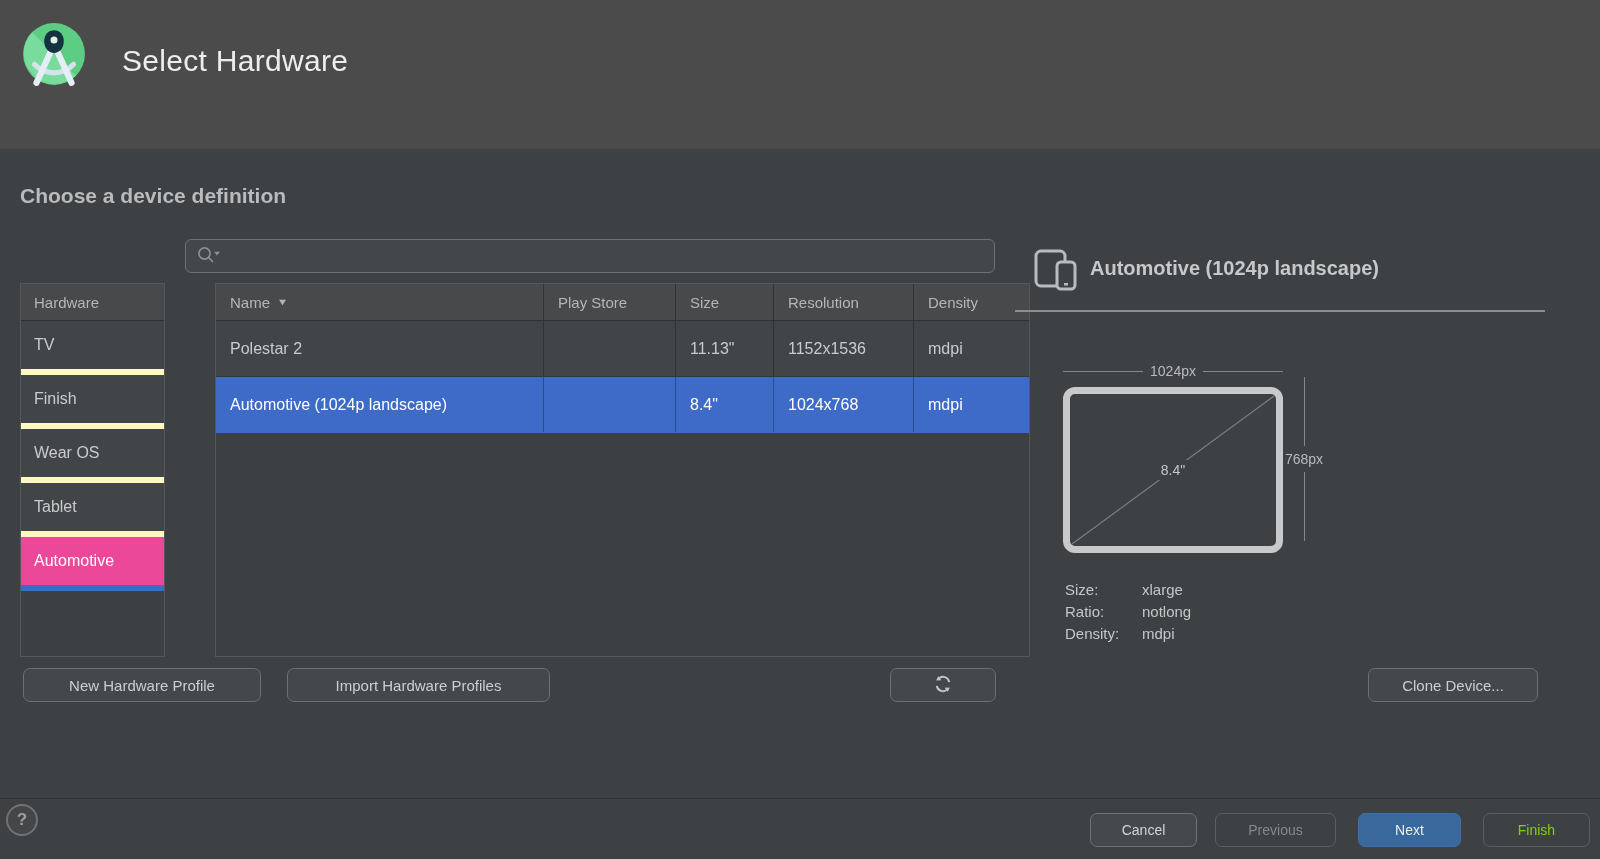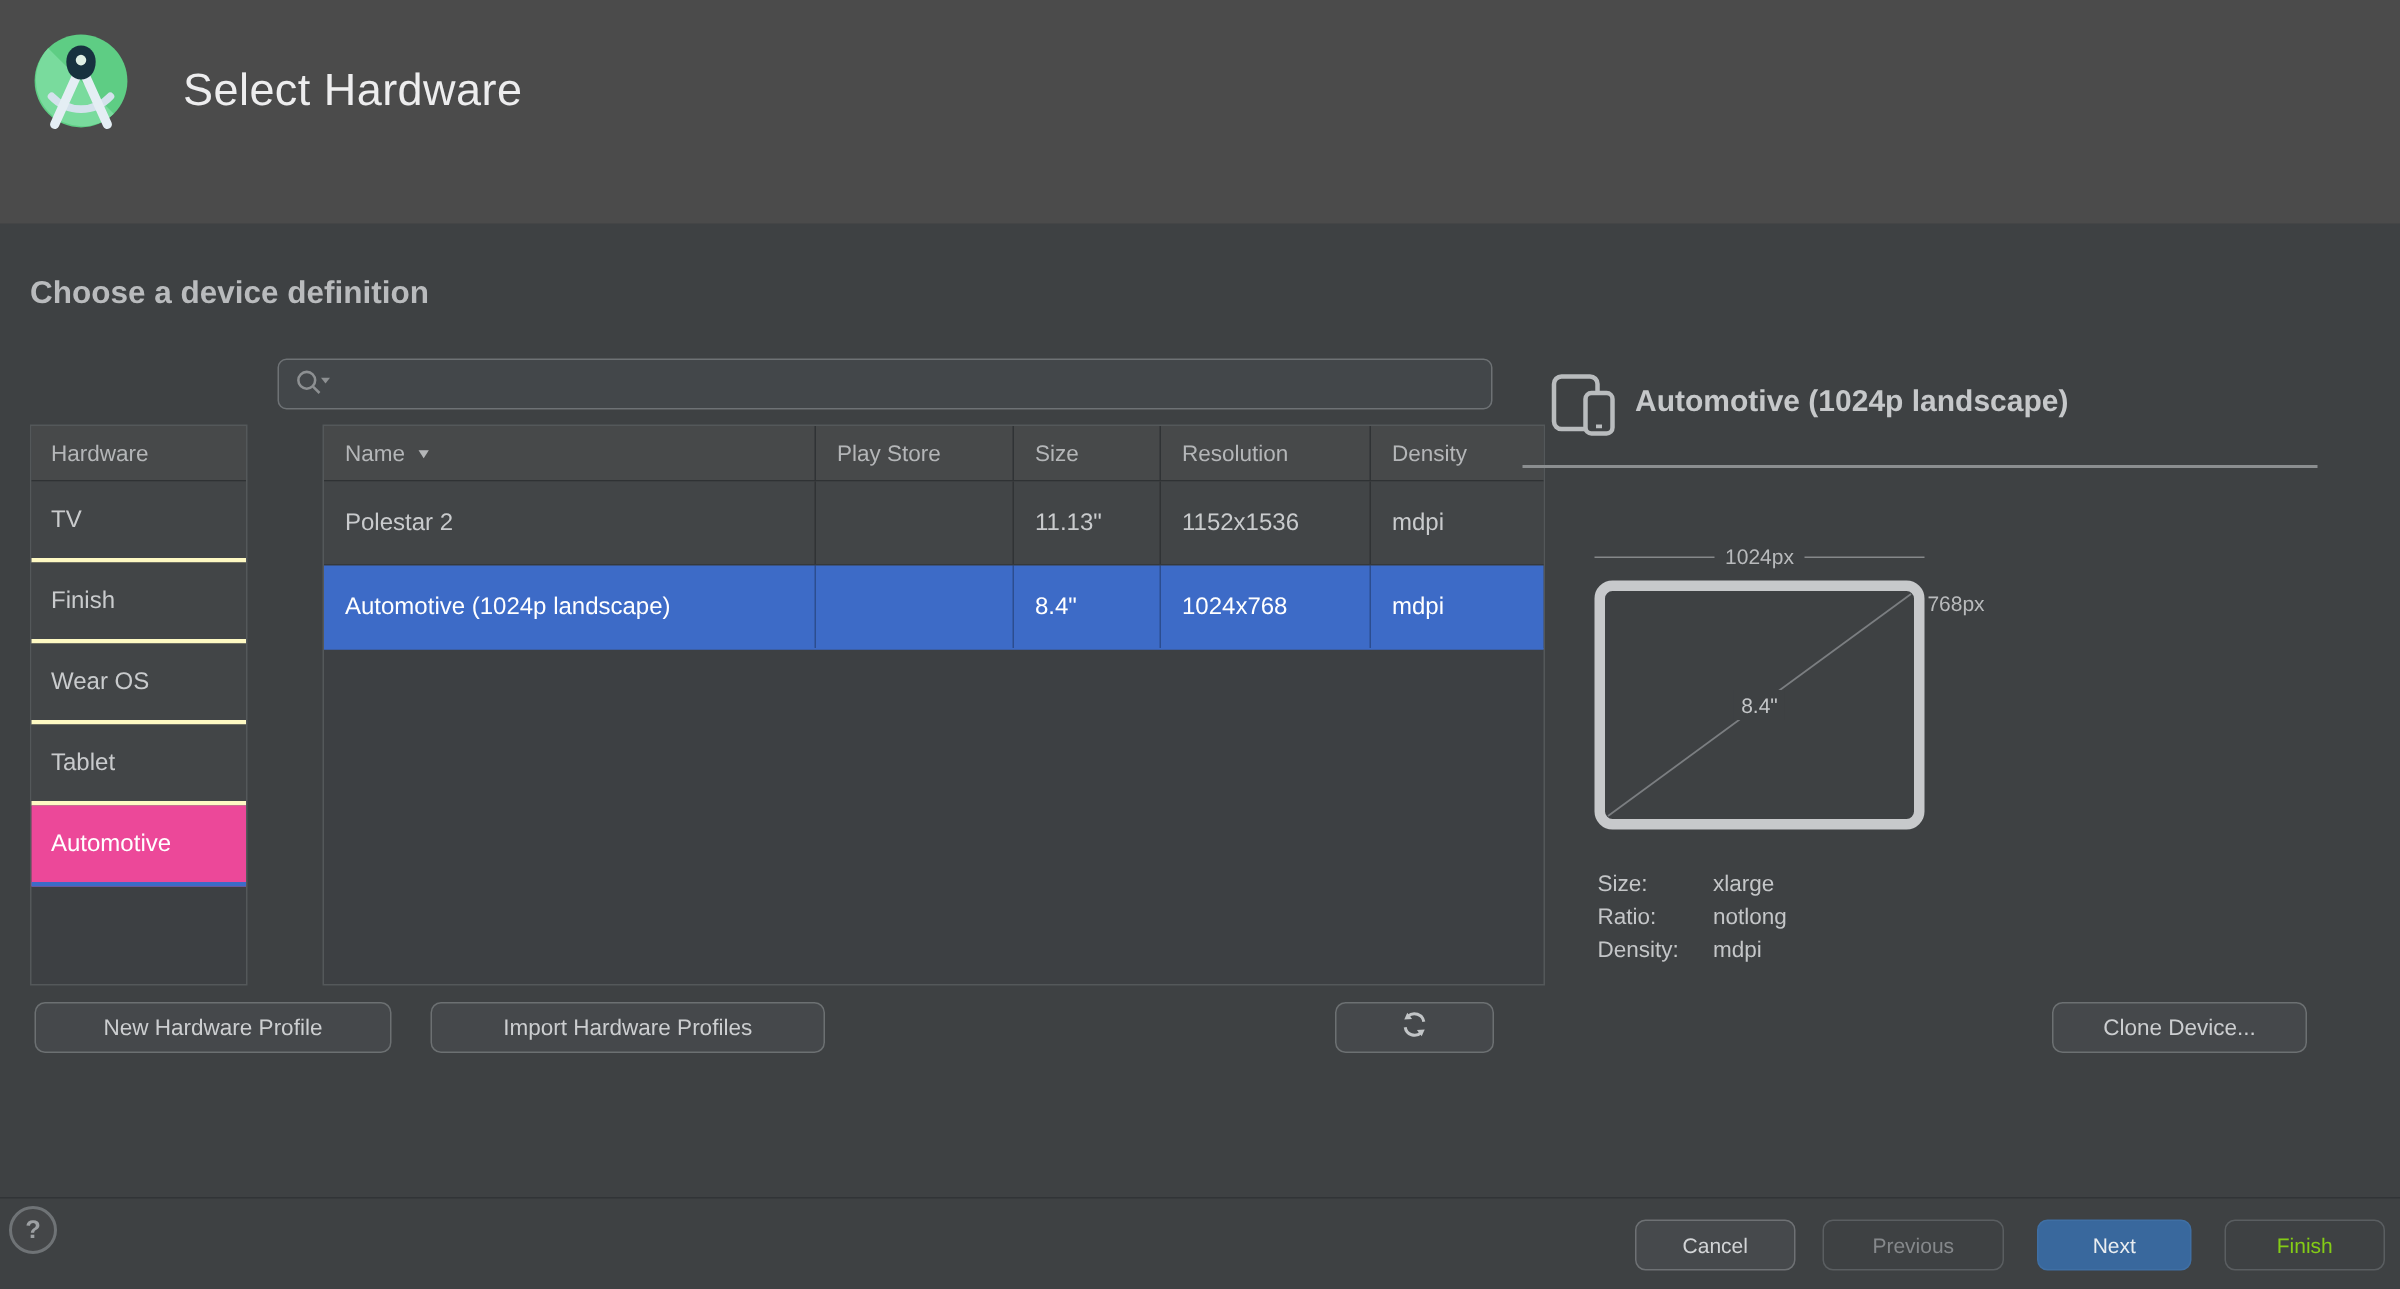--- a/index.html
+++ b/index.html
@@ -23,21 +23,21 @@
     border:1px solid #6e7275;border-radius:6px;box-sizing:border-box;display:flex;align-items:center;padding:0 8px;}
   .searchbox input{flex:1;background:transparent;border:none;outline:none;color:#d0d3d5;font-size:15px;font-family:inherit;}
   .search-icon{margin:2px 4px 0 2px;}
 
   
   .category-panel{position:absolute;left:20px;top:283px;width:145px;height:374px;background:#3d4043;
     border:1px solid #54585a;box-sizing:border-box;}
   .panel-header{height:37px;background:#47494a;border-bottom:1px solid #2f3234;display:flex;align-items:center;
     padding:0 13px;font-size:15px;color:#b4b6b8;box-sizing:border-box;}
   .cat-item{height:54px;display:flex;align-items:center;padding:0 13px;font-size:16px;color:#c9cbcd;
-    background:#424547;border-bottom:3px solid #fef9c3;box-sizing:border-box;cursor:default;}
+    background:#424547;border-bottom:6px solid #fef9c3;box-sizing:border-box;cursor:default;}
   .cat-item.selected{background:#ec4899;color:#ffffff;border-bottom-color:#3d6bc7;}
 
   
   .device-table{position:absolute;left:183px;top:283px;width:815px;height:374px;background:#3d4043;
     border:1px solid #54585a;box-sizing:border-box;margin-left:32px;}
   .trow{display:grid;grid-template-columns:328px 132px 98px 140px 115px;}
   .thead{height:37px;background:#47494a;border-bottom:1px solid #2f3234;box-sizing:border-box;}
   .th{display:flex;align-items:center;padding:0 14px;font-size:15px;color:#b4b6b8;border-right:1px solid #303335;box-sizing:border-box;}
   .th:last-child{border-right:none;}
   .sort-arrow{font-size:9px;margin-left:8px;color:#b4b6b8;transform:scaleX(1.3);}
@@ -63,21 +63,21 @@
   .dim-top{position:absolute;left:1063px;top:363px;width:220px;display:flex;align-items:center;}
   .dim-line-h{flex:1;height:1px;background:#85888a;}
   .dim-label{font-size:14px;color:#b8babc;margin:0 7px;white-space:nowrap;}
 
   .device-rect{position:absolute;left:1063px;top:387px;width:220px;height:166px;border:7px solid #c7c9cb;
     border-radius:12px;box-sizing:border-box;background:#3e4143;}
   .device-rect svg{display:block;}
   .diag-label{position:absolute;left:50%;top:50%;transform:translate(-50%,-50%);background:#3e4143;
     padding:2px 5px;font-size:14px;color:#c4c6c8;}
 
-  .dim-right{position:absolute;left:1281px;top:389px;width:46px;height:164px;display:flex;flex-direction:row;align-items:flex-start;}
+  .dim-right{position:absolute;left:1281px;top:377px;width:46px;height:164px;display:flex;flex-direction:column;align-items:center;}
   .dim-line-v{flex:1;width:1px;background:#85888a;}
   .dim-right .dim-label{margin:5px 0;}
 
   .specs{position:absolute;left:1065px;top:578px;font-size:15px;color:#c4c6c8;}
   .spec-row{display:flex;height:22px;align-items:center;}
   .spec-label{width:77px;}
 
   
   .footer{position:absolute;left:0;top:798px;width:1600px;height:61px;border-top:1px solid #313437;box-sizing:border-box;}
   .help-btn{position:absolute;left:6px;top:5px;width:32px;height:32px;border:2px solid #6f7376;border-radius:50%;

